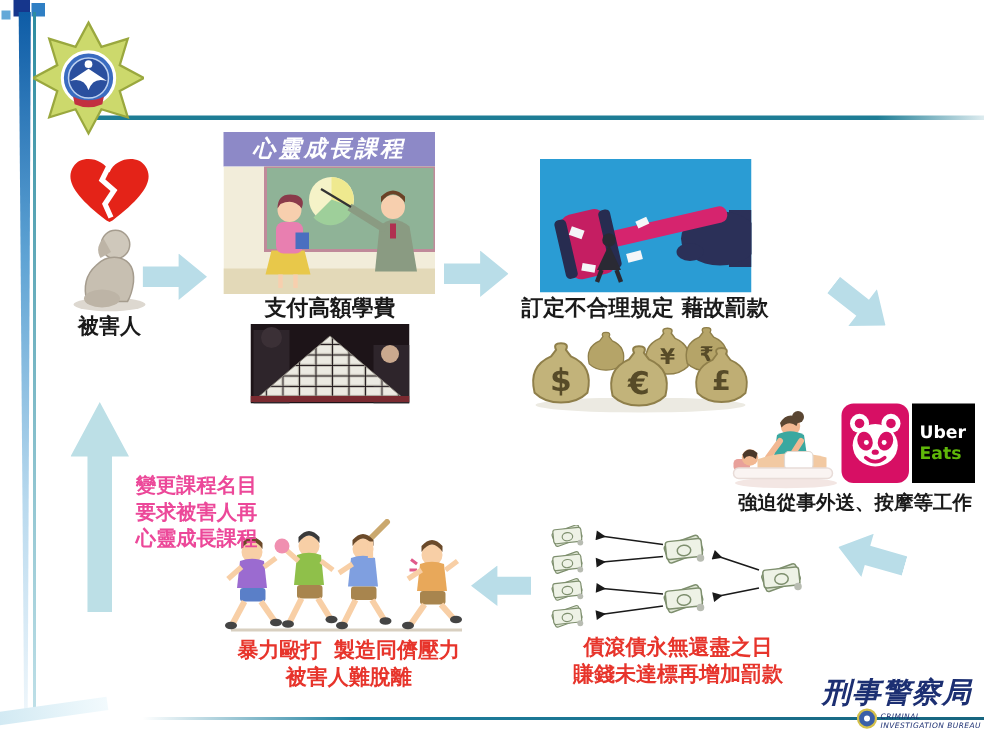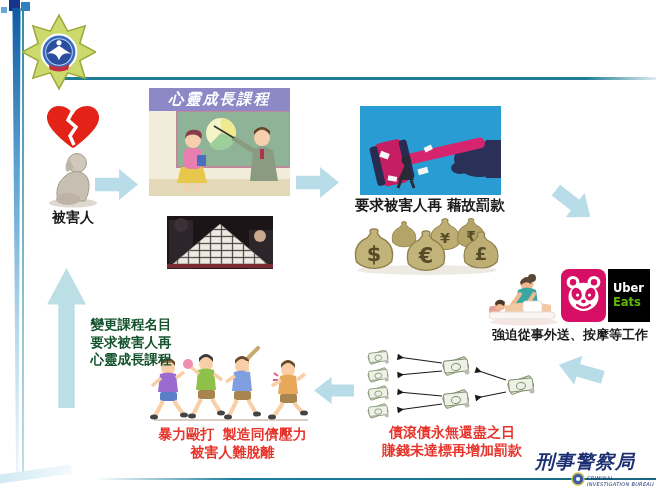--- a/index.html
+++ b/index.html
@@ -44,21 +44,21 @@
   .cap { position:absolute; text-align:center; font-weight:bold; color:#1a1a1a; }
   #victim-label   { left:34px;  top:209px; width:78px;  font-size:14px; }
   #pay-caption    { left:145px; top:196px; width:150px; font-size:14.5px; }
   #fines-caption  { left:338px; top:196px; width:184px; font-size:14.5px; }
   #work-caption   { left:484px; top:326px; width:172px; font-size:13px; }
   .red-cap { position:absolute; text-align:center; font-weight:bold; color:#e7342b;
     font-size:14px; line-height:18px;font-family:Liberation Mono, monospace; }
   #debt-caption     { left:352px; top:424px; width:200px; }
   #violence-caption { left:135px; top:426px; width:195px; }
   #relearn-text { position:absolute; left:86px; top:316px; width:90px; text-align:center;
-    font-weight:bold; color:#14532d; font-size:13.5px; line-height:17.5px; }
+    font-weight:bold; color:#ec4899; font-size:13.5px; line-height:17.5px; }
 
   
   #course-banner { position:absolute; left:149px; top:88px; width:141px; height:23px;
     background:#8d89c7; color:#fff; font-size:15px; font-weight:bold; letter-spacing:2px;
     display:flex; align-items:center; justify-content:center;font-style:italic; }
 
   
   .pic { position:absolute; }
   #heart-pic     { left:44px;  top:102px; }
   #figurine-pic  { left:44px;  top:150px; }
@@ -75,21 +75,21 @@
     background:#d70f64; border-radius:8px; display:flex; align-items:center; justify-content:center; }
   #ubereats-logo { position:absolute; left:608px; top:269px; width:42px; height:53px;
     background:#000; display:flex; flex-direction:column; justify-content:center;
     padding-left:5px; line-height:1.2; }
   #ubereats-logo .uber { color:#fff; font-size:11.5px; font-weight:bold; }
   #ubereats-logo .eats { color:#5fb709; font-size:11.5px; font-weight:bold; }
 
   
   .footer-line { position:absolute; left:95px; top:478px; width:561px; height:2px;
     background:linear-gradient(to right,rgba(29,127,158,0),#1d7f9e 25%,#17657f); }
-  #bureau-name { position:absolute; right:21px; top:449px; width:140px; text-align:right;
+  #bureau-name { position:absolute; right:8px; top:449px; width:140px; text-align:right;
     font-size:19px; font-weight:bold; font-style:italic; color:#1c2f72;
     text-shadow:1px 1px 0 #fff; letter-spacing:1px; }
   #bureau-mini-badge { position:absolute; left:571px; top:472px; }
   #bureau-en { position:absolute; left:587px; top:475px; font-size:5px; font-style:italic;
     color:#1c2f72; letter-spacing:.3px; }
 </style>
 </head>
 <body>
 
 <div id="stage">
@@ -141,20 +141,21 @@
     <path d="M105 24 Q113 13 121 24 L121 20 Q113 12 105 20 Z" fill="#6b4226"></path>
     <rect x="111" y="38" width="4" height="10" fill="#b03050"></rect>
     <path d="M32 56 L54 56 L58 72 L28 72 Z" fill="#e8c84a"></path>
     <rect x="35" y="37" width="18" height="21" rx="5" fill="#e87fb0"></rect>
     <circle cx="44" cy="29" r="8" fill="#f7cfae"></circle>
     <path d="M36 28 Q36 17 48 19 Q55 21 52 28 Q47 21 38 25 Z" fill="#8a3a4a"></path>
     <rect x="48" y="44" width="9" height="11" fill="#4a6fc0"></rect>
     <line x1="38" y1="72" x2="38" y2="81" stroke="#f7cfae" stroke-width="3"></line>
     <line x1="48" y1="72" x2="48" y2="81" stroke="#f7cfae" stroke-width="3"></line>
   </svg>
+  <div id="pay-caption" class="cap">支付高額學費</div>
   <svg id="moneypile-pic" class="pic" width="106" height="53" viewBox="0 0 106 53">
     <defs>
       <pattern id="stacks" width="11" height="7" patternUnits="userSpaceOnUse">
         <rect width="10" height="6" fill="#eceae2" stroke="#b0aca2" stroke-width="0.8"></rect>
       </pattern>
     </defs>
     <rect width="106" height="53" fill="#1d1418"></rect>
     <rect x="2" y="4" width="24" height="49" fill="#2e252b"></rect>
     <circle cx="14" cy="9" r="7" fill="#3b3036"></circle>
     <rect x="82" y="14" width="24" height="39" fill="#2e252b"></rect>
@@ -178,21 +179,21 @@
     </g>
     <circle cx="46" cy="54" r="4.5" fill="#2a2a34"></circle>
     <path d="M38 74 L46 57 L54 74 Z" fill="#2a2a34"></path>
     <line x1="41" y1="74" x2="38" y2="82" stroke="#2a2a34" stroke-width="3"></line>
     <line x1="51" y1="74" x2="54" y2="82" stroke="#2a2a34" stroke-width="3"></line>
     <rect x="20" y="46" width="9" height="6" fill="#f4f6f8" transform="rotate(20 24 49)"></rect>
     <rect x="58" y="62" width="10" height="6" fill="#f4f6f8" transform="rotate(-15 63 65)"></rect>
     <rect x="28" y="70" width="9" height="5" fill="#f4f6f8" transform="rotate(10 32 72)"></rect>
     <rect x="64" y="40" width="8" height="5" fill="#f4f6f8" transform="rotate(-25 68 42)"></rect>
   </svg>
-  <div id="fines-caption" class="cap">要求被害人再 藉故罰款</div>
+  <div id="fines-caption" class="cap">訂定不合理規定 藉故罰款</div>
   <svg id="bags-pic" class="pic" width="158" height="64" viewBox="0 0 158 64">
     <ellipse cx="79" cy="58" rx="70" ry="5" fill="#eceae2"></ellipse>
     <g transform="translate(56,18) scale(0.7)">
       <path d="M-16 18 Q-20 2 -6 -4 L-3 -8 Q-5 -12 0 -12 Q5 -12 3 -8 L6 -4 Q20 2 16 18 Q10 24 0 24 Q-10 24 -16 18 Z" fill="#b5a468" stroke="#8f7f4a" stroke-width="1.2"></path>
     </g>
     <g transform="translate(97,17) scale(0.85)">
       <path d="M-16 18 Q-20 2 -6 -4 L-3 -8 Q-5 -12 0 -12 Q5 -12 3 -8 L6 -4 Q20 2 16 18 Q10 24 0 24 Q-10 24 -16 18 Z" fill="#bfae74" stroke="#8f7f4a" stroke-width="1.2"></path>
       <text y="16" text-anchor="middle" font-size="17" font-weight="bold" fill="#574b28">¥</text>
     </g>
     <g transform="translate(123,16) scale(0.8)">

